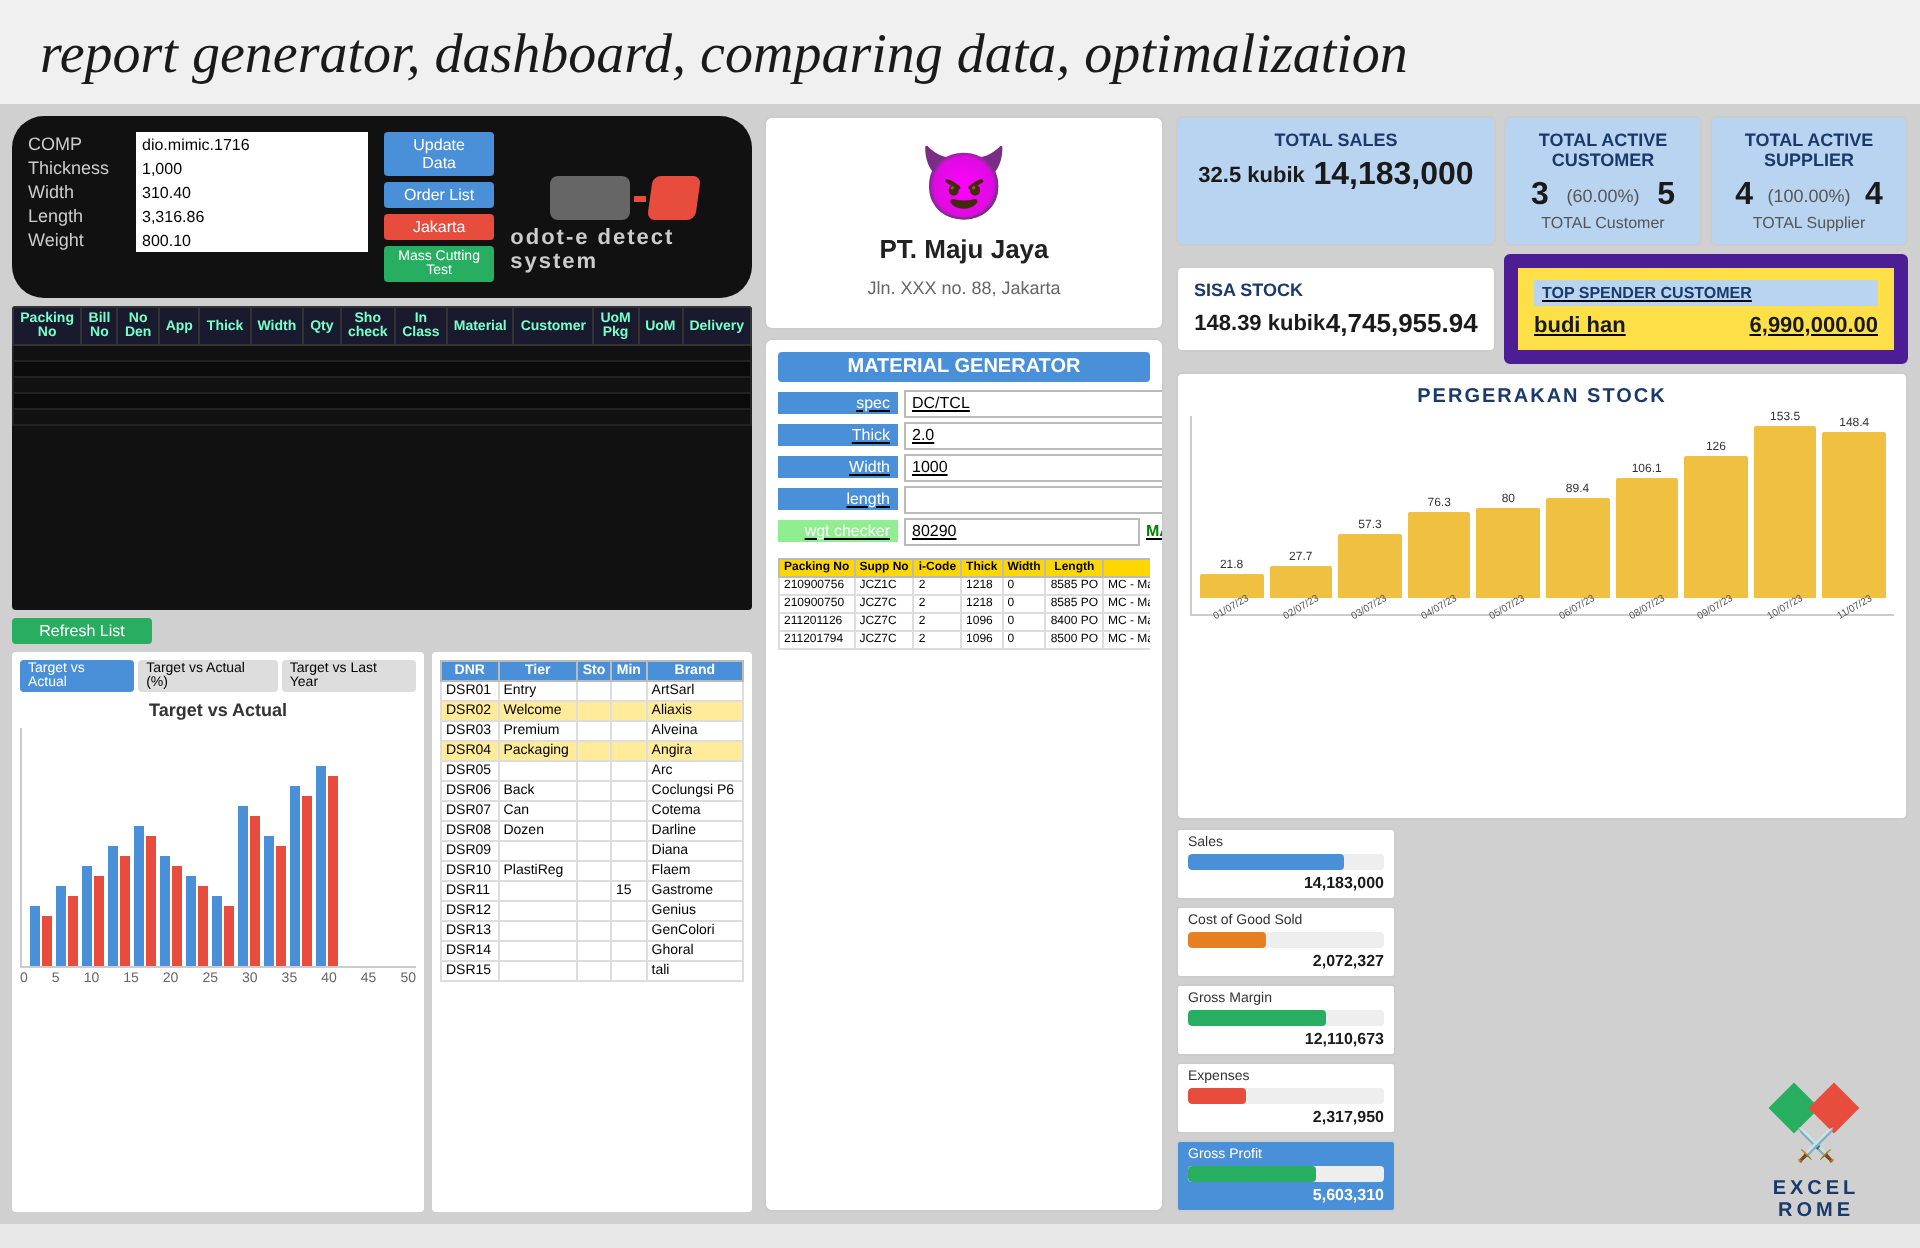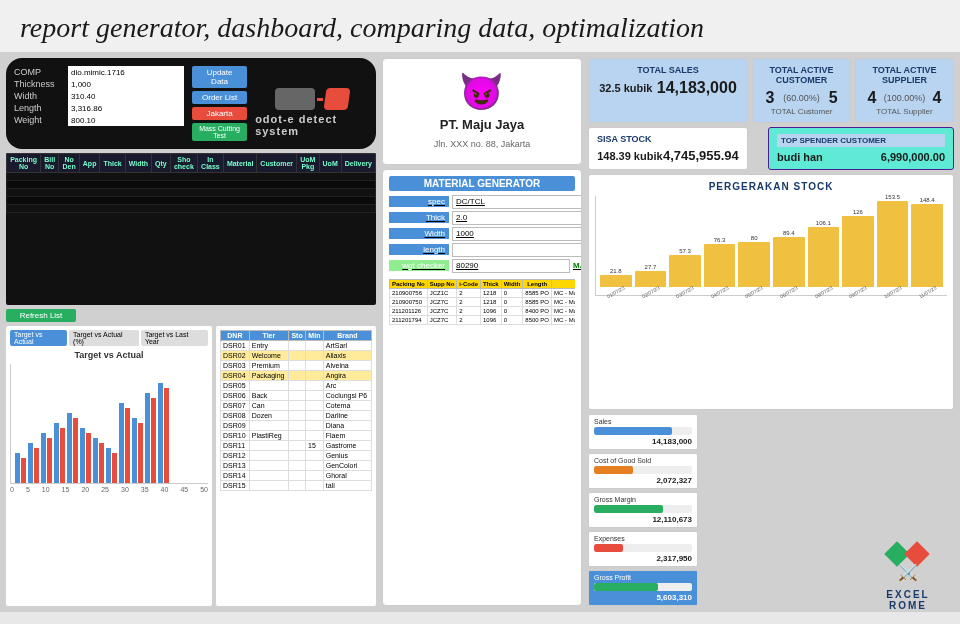--- a/index.html
+++ b/index.html
@@ -507,38 +507,39 @@
     }
 
     .logo-diamonds {
       display: flex;
       gap: 2px;
       margin-bottom: 4px;
     }
 
     .two-row-stats {
       display: flex;
-      gap: 20px;
+      gap: 4px;
       align-items: center;
     }
 
     .sisa-block {
       background: #fff;
       border: 1px solid #ccc;
       border-radius: 3px;
       padding: 6px 8px;
       width: 160px;
     }
 
     .spender-block {
-      background: #5eead4;
-      border: 1px solid #4c1d95;
+      background: #fde047;
+      border: 7px solid #4c1d95;
       border-radius: 3px;
       padding: 6px 8px;
       flex: 1;
+      text-decoration: underline;
     }
 
     .spender-title {
       font-size: 8px;
       font-weight: bold;
       text-transform: uppercase;
       color: #1a3a6b;
       margin-bottom: 4px;
       background: #b8d4f0;
       padding: 2px 4px;

